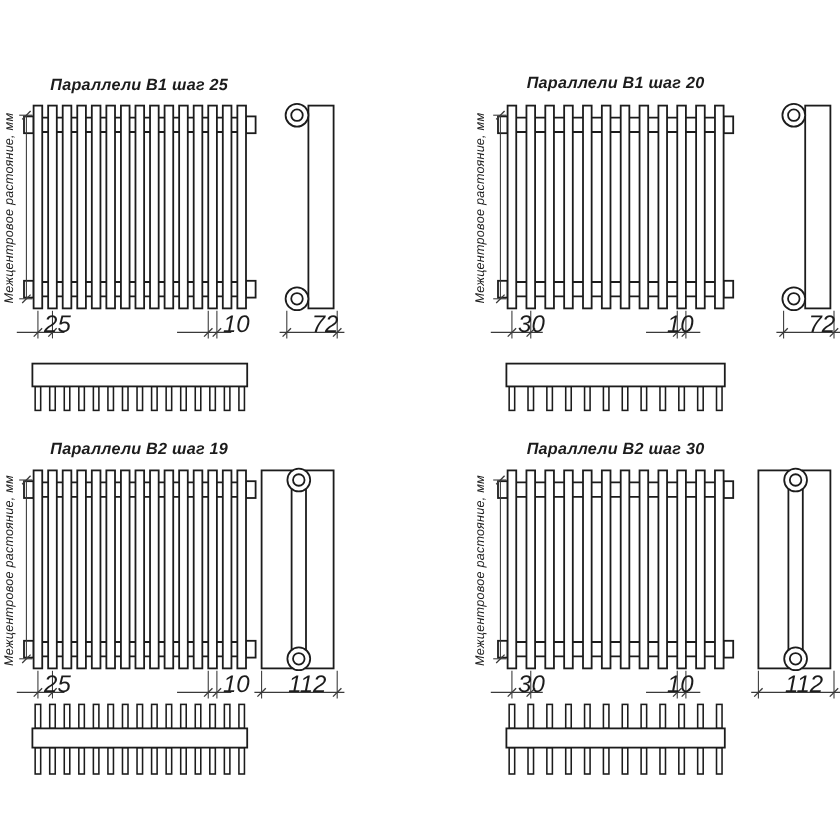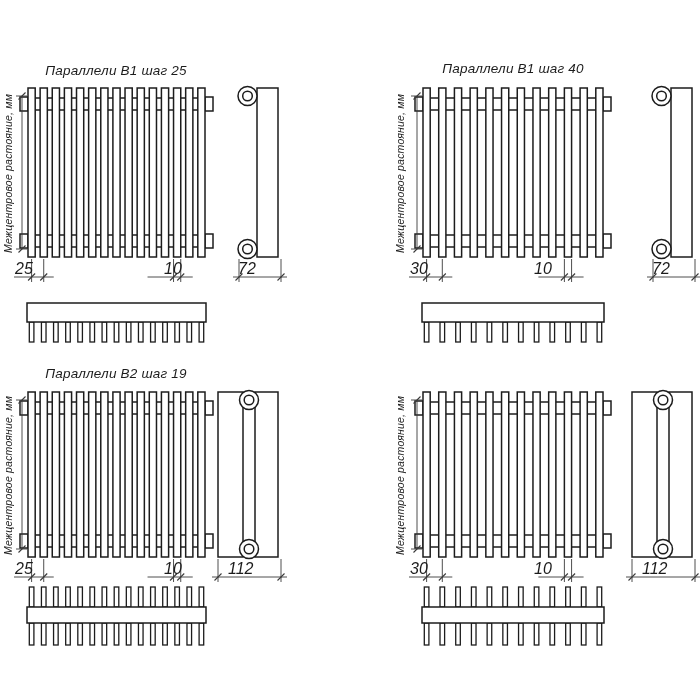--- a/index.html
+++ b/index.html
@@ -1,21 +1,21 @@
 <!DOCTYPE html>
 <html><head>
 <meta charset="utf-8">
 <style>
   html,body{margin:0;padding:0;background:#ffffff;}
   #canvas{position:relative;width:700px;height:700px;background:#ffffff;overflow:hidden;
           font-family:"Liberation Sans",sans-serif;color:#1c1c1c;}
   #art{position:absolute;left:0;top:0;}
   .txt{position:absolute;font-style:italic;white-space:nowrap;}
-  .title{width:190px;height:18px;text-align:center;font-size:13.5px;font-weight:400;letter-spacing:.2px;}
-  .dim{width:44px;height:16px;text-align:left;font-size:16px;}
+  .title{width:190px;height:18px;text-align:center;font-size:13.5px;font-weight:700;letter-spacing:.2px;}
+  .dim{width:44px;height:16px;text-align:right;font-size:20px;}
   .vlabel{width:15px;text-align:center;font-size:10.5px;
           writing-mode:vertical-rl;transform:rotate(180deg);letter-spacing:.2px;}
 </style>
 </head>
 <body>
 
 <div id="canvas">
 
   <svg id="art" width="700" height="700">
       <line x1="28" y1="98" x2="205" y2="98" stroke="#1c1c1c" stroke-width="1.5"></line>
@@ -292,30 +292,31 @@
       <line x1="628.5" y1="580.5" x2="635.5" y2="573.5" stroke="#3a3a3a" stroke-width="1.1"></line>
       <line x1="691.5" y1="580.5" x2="698.5" y2="573.5" stroke="#3a3a3a" stroke-width="1.1"></line>
     </svg>
 
   <div class="txt title" style="left:21px;top:63px">Параллели В1 шаг 25</div>
   <div class="txt vlabel" style="left:2px;top:88px;height:170px">Межцентровое растояние, мм</div>
   <div class="txt dim" style="left:15px;top:260px">25</div>
   <div class="txt dim" style="left:164px;top:260px">10</div>
   <div class="txt dim" style="left:238px;top:260px">72</div>
 
-  <div class="txt title" style="left:418px;top:61px">Параллели В1 шаг 40</div>
+  <div class="txt title" style="left:418px;top:61px">Параллели В1 шаг 20</div>
   <div class="txt vlabel" style="left:394px;top:88px;height:170px">Межцентровое растояние, мм</div>
   <div class="txt dim" style="left:410px;top:260px">30</div>
   <div class="txt dim" style="left:534px;top:260px">10</div>
   <div class="txt dim" style="left:652px;top:260px">72</div>
 
   <div class="txt title" style="left:21px;top:366px">Параллели В2 шаг 19</div>
   <div class="txt vlabel" style="left:2px;top:392px;height:166px">Межцентровое растояние, мм</div>
   <div class="txt dim" style="left:15px;top:560px">25</div>
   <div class="txt dim" style="left:164px;top:560px">10</div>
   <div class="txt dim" style="left:228px;top:560px">112</div>
 
+  <div class="txt title" style="left:418px;top:366px">Параллели В2 шаг 30</div>
   <div class="txt vlabel" style="left:394px;top:392px;height:166px">Межцентровое растояние, мм</div>
   <div class="txt dim" style="left:410px;top:560px">30</div>
   <div class="txt dim" style="left:534px;top:560px">10</div>
   <div class="txt dim" style="left:642px;top:560px">112</div>
 
 </div>
 
 </body></html>

